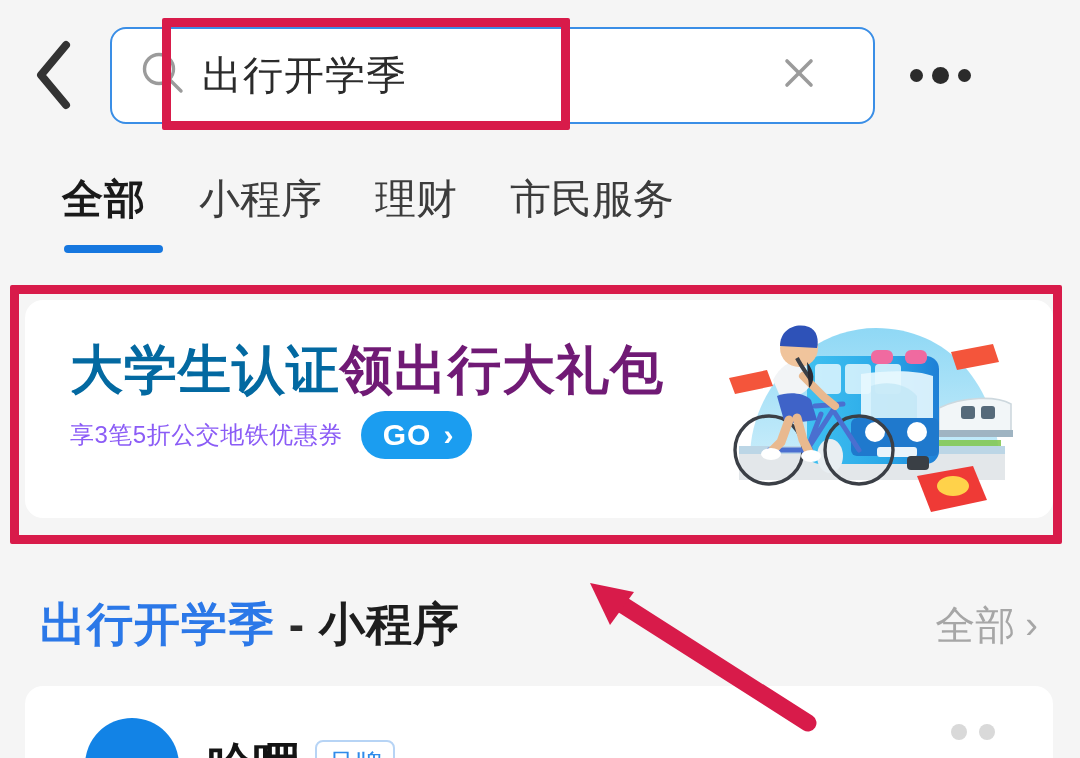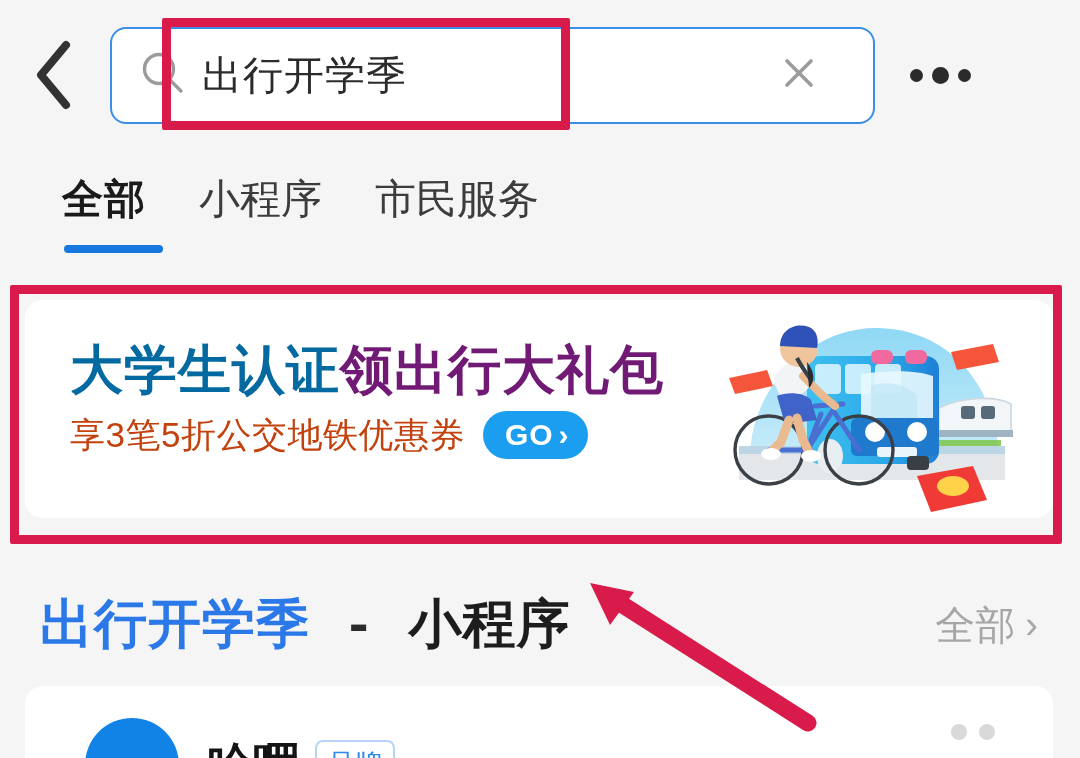--- a/index.html
+++ b/index.html
@@ -78,45 +78,45 @@
     position: absolute; left: 45px; top: 40px; width: 660px;
   }
   .banner-title {
     font-size: 53px; font-weight: bold; line-height: 1.12;
     white-space: nowrap; letter-spacing: 1px;
   }
   .banner-title .hl { color: #0369a1; }
   .banner-title .rest { color: #701a75; }
   .banner-sub-row { display: flex; align-items: center; margin-top: 12px; }
   .banner-sub {
-    font-size: 35px; color: #c2410c; white-space: nowrap; letter-spacing: 0.5px;
+    font-size: 24px; color: #8b5cf6; white-space: nowrap; letter-spacing: 0.5px;
   }
   .go-pill {
     margin-left: 18px;
     background: #1b9df0; color: #fff;
     border-radius: 999px;
     height: 48px; padding: 0 18px 0 22px;
-    display: inline-flex; align-items: center; gap: 5px;
+    display: inline-flex; align-items: center; gap: 12px;
     font-size: 30px; font-weight: bold; letter-spacing: 1px;
     cursor: pointer;
   }
   .go-pill .chev { font-size: 30px; font-weight: bold; line-height: 1; }
 
   
   .illus {
     position: absolute; right: 12px; top: 0; width: 330px; height: 218px;
     overflow: hidden;
   }
 
   
   .section-head {
     position: absolute; left: 0; top: 575px; width: 1080px; height: 100px;
     display: flex; align-items: center; padding: 0 42px 0 40px;
   }
-  .section-title { font-size: 53px; font-weight: bold; white-space: nowrap; letter-spacing: 1px; font-family: Liberation Mono, monospace; }
+  .section-title { font-size: 46px; font-weight: bold; white-space: nowrap; letter-spacing: 1px; }
   .section-title .q { color: #2b78e8; }
   .section-title .sep { color: #2b2b2b; }
   .section-title .cat { color: #1d1d1d; }
   .section-more {
     margin-left: auto;
     font-size: 40px; color: #a6a6a6;
     display: flex; align-items: center; gap: 10px;
     cursor: pointer; white-space: nowrap;
   }
   .section-more .chev { font-size: 38px; }
@@ -191,20 +191,21 @@
     <div class="more-btn">
       <i></i>
       <i class="big"></i>
       <i></i>
     </div>
   </div>
 
   <div class="tabs">
     <div class="tab active">全部</div>
     <div class="tab">小程序</div>
+    <div class="tab">理财</div>
     <div class="tab">市民服务</div>
   </div>
 
   <div class="banner-card">
     <div class="banner-text">
       <div class="banner-title">
         <span class="hl">大学生认证</span><span class="rest">领出行大礼包</span>
       </div>
       <div class="banner-sub-row">
         <span class="banner-sub">享3笔5折公交地铁优惠券</span>

